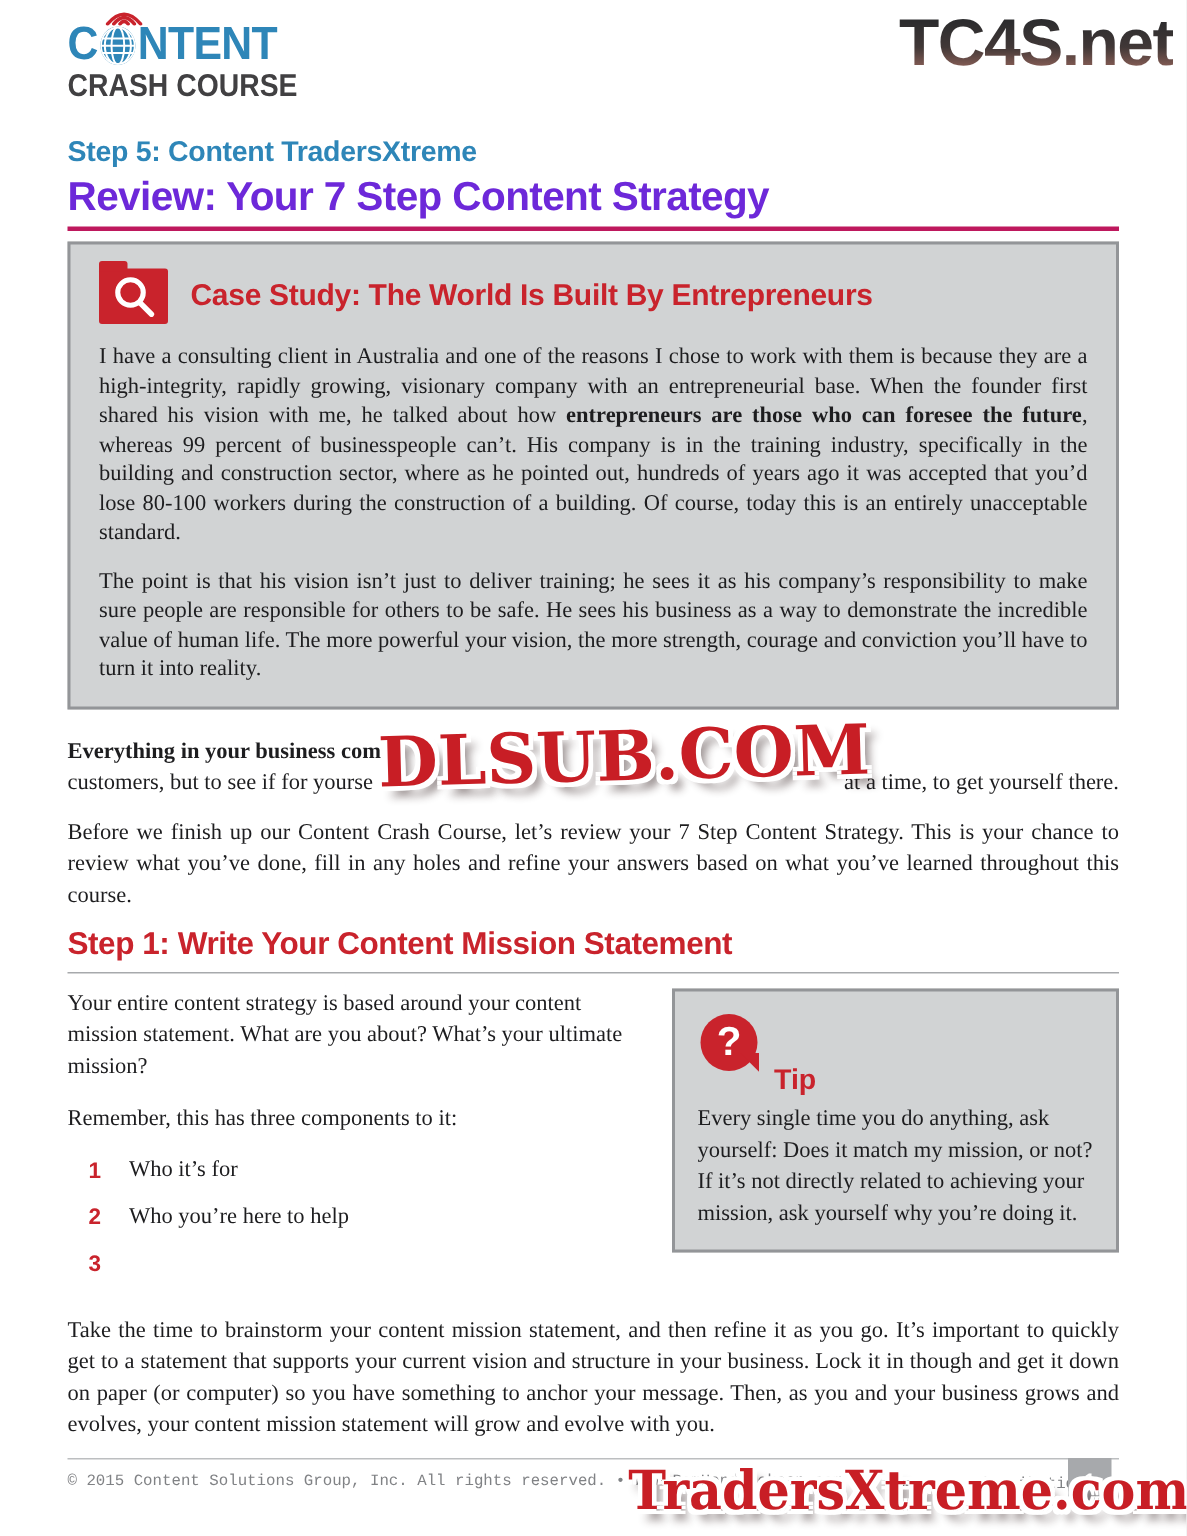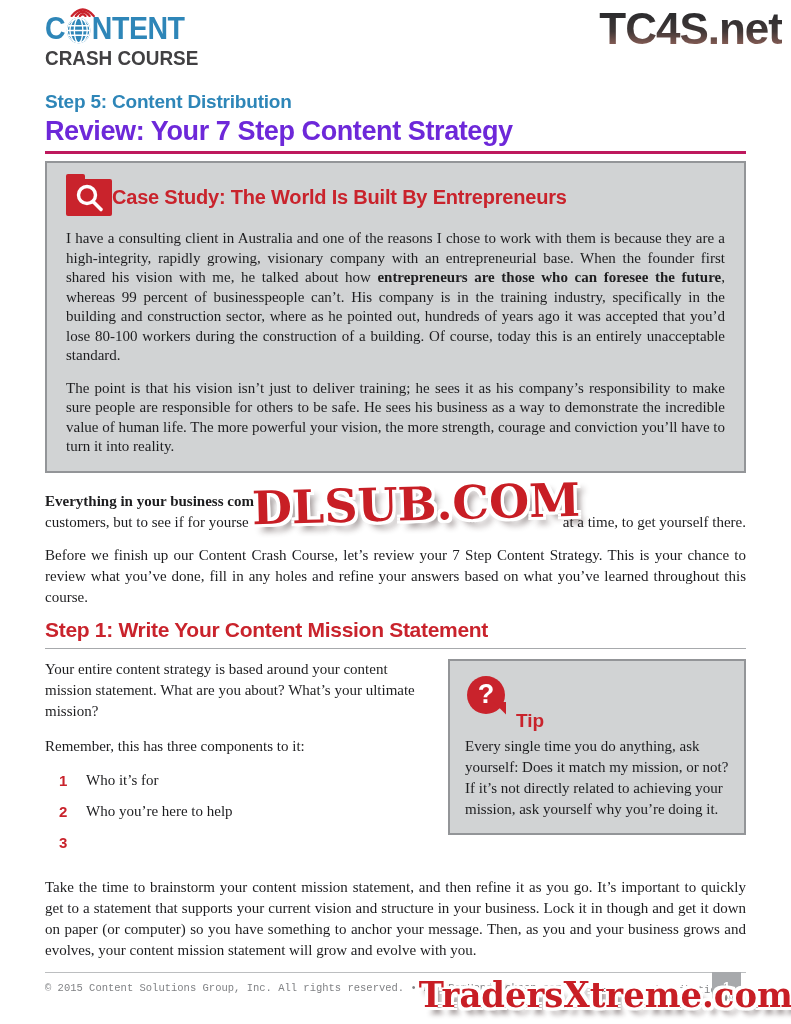--- a/index.html
+++ b/index.html
@@ -45,21 +45,21 @@
 
   
   .para { font-size:15px; line-height:21px; text-align:justify; }
   .welcome { margin-top:15px; text-align:left; }
 
   
   .case-box {
     margin-top:7px; background:#d1d3d4; border:2px solid #939598;
     padding:13px 19px 14px 19px;
   }
-  .case-header { display:flex; align-items:center; margin-top:3px; }
+  .case-header { display:flex; align-items:center; gap:15px; margin-top:3px; }
   .folder-icon { position:relative; width:46px; height:37px; background:#c9232c; border-radius:2px; flex:0 0 auto; }
   .folder-icon::before {
     content:""; position:absolute; top:-5px; left:0; width:19px; height:7px;
     background:#c9232c; border-radius:2px 2px 0 0;
   }
   .case-title { font-family:"Liberation Sans", sans-serif; font-weight:bold; font-size:20px; color:#c9232c; letter-spacing:-0.2px; }
   .case-para { margin-top:13px; font-size:15px; line-height:19.5px; text-align:justify; }
 
   
   .vision-para { margin-top:18px; }
@@ -172,21 +172,21 @@
             <line x1="1" y1="14" x2="27" y2="14"></line>
             <line x1="1" y1="19" x2="27" y2="19"></line>
           </g>
           <circle cx="14" cy="14" r="12.6" fill="none" stroke="#ffffff" stroke-width="1.2"></circle>
         </svg>
         <span>NTENT</span>
       </div>
       <div class="logo-line2">CRASH COURSE</div>
     </div>
 
-    <div class="step5-heading">Step 5: Content Distribution</div>
+    <div class="step5-heading">Step 5: Content TradersXtreme</div>
     <h1 class="review-heading">Review: Your 7 Step Content Strategy</h1>
 
 
     <div class="case-box">
       <div class="case-header">
         <div class="folder-icon">
           <svg width="46" height="37" viewBox="0 0 46 37">
             <circle cx="21" cy="16" r="8.5" fill="none" stroke="#ffffff" stroke-width="3.4"></circle>
             <line x1="27.5" y1="23" x2="35" y2="30.5" stroke="#ffffff" stroke-width="3.6" stroke-linecap="round"></line>
           </svg>

